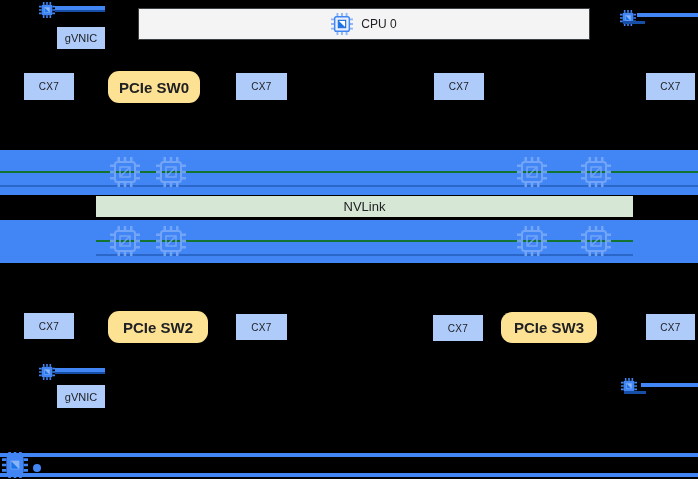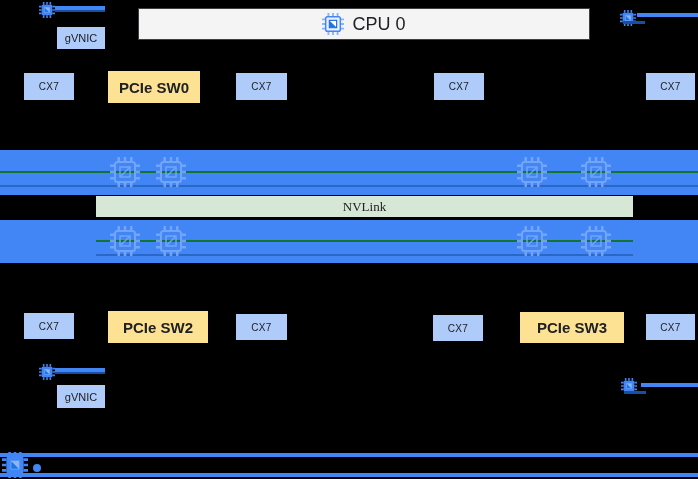--- a/index.html
+++ b/index.html
@@ -13,53 +13,53 @@
   .cx7{background:var(--box-blue,#aecbfa);font-size:10px;letter-spacing:.4px;}
   #cx7-t1{left:24px;top:73px;width:50px;height:27px}
   #cx7-t2{left:236px;top:73px;width:51px;height:27px}
   #cx7-t3{left:434px;top:73px;width:50px;height:27px}
   #cx7-t4{left:646px;top:73px;width:49px;height:27px}
   #cx7-b1{left:24px;top:313px;width:50px;height:26px}
   #cx7-b2{left:236px;top:314px;width:51px;height:26px}
   #cx7-b3{left:433px;top:315px;width:50px;height:26px}
   #cx7-b4{left:646px;top:314px;width:49px;height:26px}
   
-  .sw{background:var(--box-yellow,#fde293);font-size:15px;font-weight:600;}
+  .sw{background:var(--box-yellow,#fde293);font-size:15px;font-weight:600;border-radius:11px;}
   #sw0{left:108px;top:71px;width:92px;height:32px}
   #sw1{left:520px;top:71px;width:92px;height:32px}
   #sw2{left:108px;top:311px;width:100px;height:32px}
-  #sw3{left:520px;top:312px;width:104px;height:31px}
+  #sw3{left:501px;top:312px;width:96px;height:31px}
   
   .gvnic{background:var(--box-blue,#aecbfa);font-size:11px;}
   #gvnic-top{left:57px;top:27px;width:48px;height:22px}
   #gvnic-bottom{left:57px;top:385px;width:48px;height:23px}
   
   .cpu{background:var(--cpu-fill,#f4f4f4);border:1px solid #3c4043;
-       font-size:18px;font-weight:500;gap:8px;}
+       font-size:12px;font-weight:500;gap:8px;}
   #cpu0{left:138px;top:8px;width:452px;height:32px}
   #cpu1{left:139px;top:370px;width:451px;height:32px}
   .cpu .ic{width:22px;height:22px;display:inline-flex;}
   
   .bar{position:absolute;left:0;width:698px;background:var(--bar-blue,#4285f4);}
   #gpu-bar-top{top:150px;height:45px}
   #gpu-bar-bottom{top:220px;height:43px}
   .gpu-ic{position:absolute;width:30px;height:34px;opacity:.9;}
   #gpu-t1{left:110px;top:155px}#gpu-t2{left:156px;top:155px}
   #gpu-t3{left:517px;top:155px}#gpu-t4{left:581px;top:155px}
   #gpu-b1{left:110px;top:224px}#gpu-b2{left:156px;top:224px}
   #gpu-b3{left:517px;top:224px}#gpu-b4{left:581px;top:224px}
   .green-line{position:absolute;height:2px;background:var(--link-green,#137333);}
   #green-top{left:0;top:171px;width:698px}
   #green-bottom{left:96px;top:240px;width:537px}
   .navy-line{position:absolute;height:2px;background:rgba(23,78,166,.55);}
   #navy-top{left:0;top:185px;width:698px}
   #navy-bottom{left:96px;top:254px;width:537px}
   
   .nvlink{left:96px;top:196px;width:537px;height:21px;
-          background:var(--nvlink-green,#d7e7d5);font-size:13px;font-family:Liberation Serif, serif;}
+          background:var(--nvlink-green,#d7e7d5);font-size:13px;}
   
   .port-ic{position:absolute;width:16px;height:16px;}
   #port-tl{left:39px;top:2px}#port-tr{left:620px;top:10px}
   #port-bl{left:39px;top:364px}#port-br{left:621px;top:378px}
   .port-line{position:absolute;height:6px;
      background:linear-gradient(180deg,var(--bar-blue,#4285f4) 0 4px,var(--navy,#174ea6) 4px);}
   #link-tl{left:55px;top:6px;width:50px}
   #link-bl{left:55px;top:368px;width:50px}
   .thin-line{position:absolute;background:var(--bar-blue,#4285f4);}
   #link-tr{left:637px;top:13px;width:61px;height:4px}

